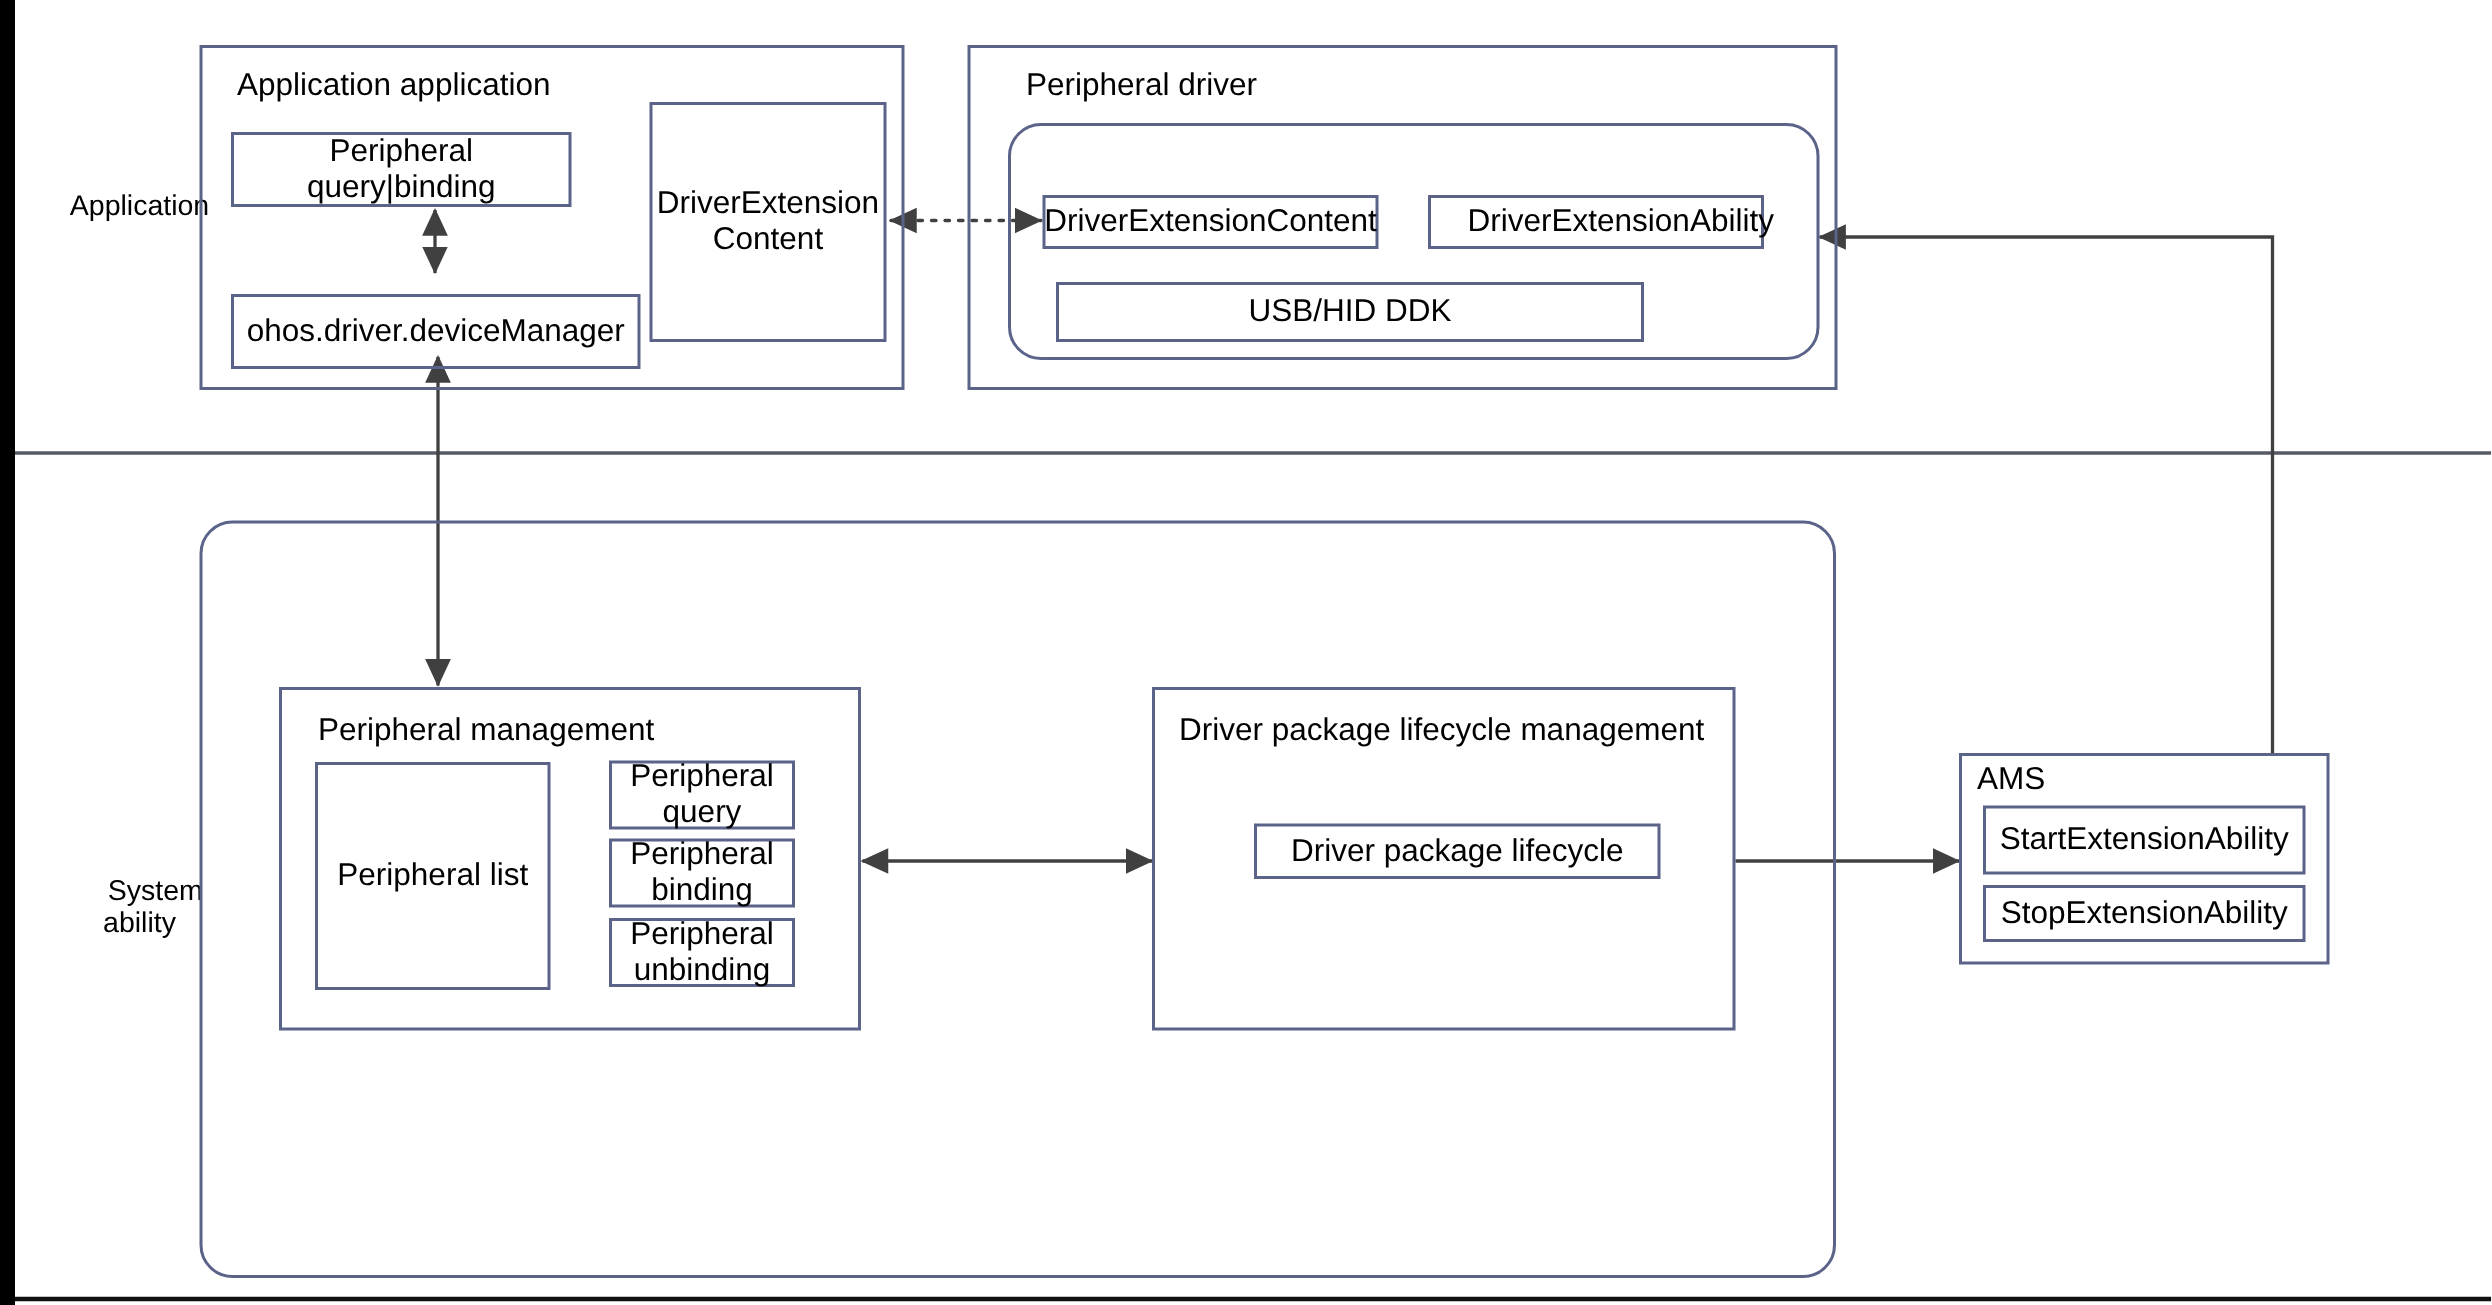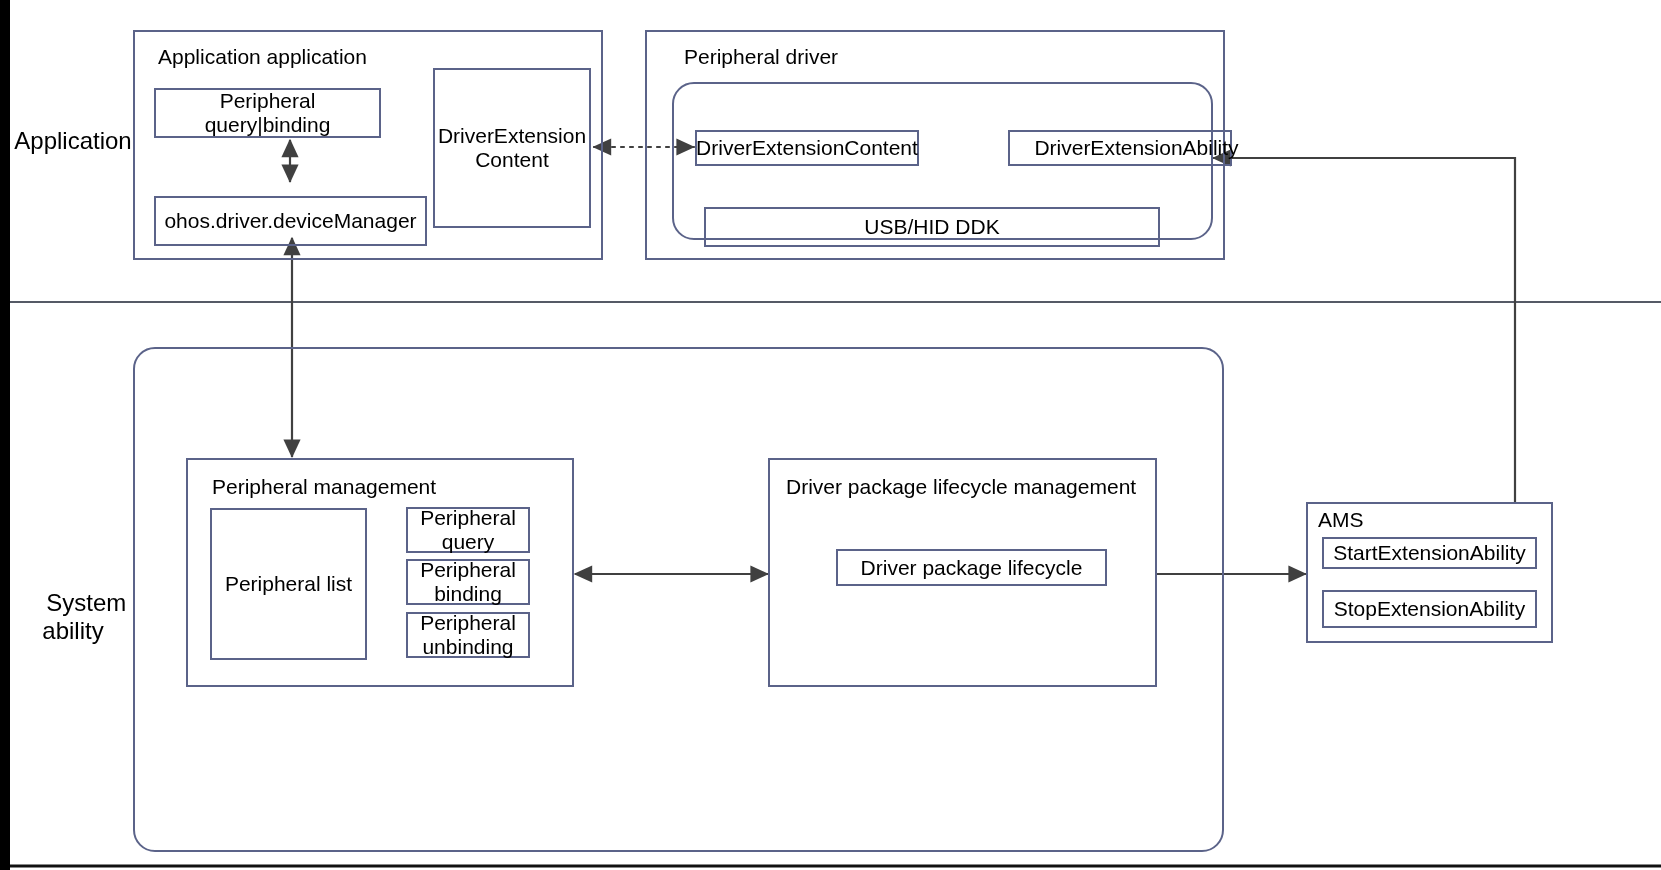--- a/index.html
+++ b/index.html
@@ -46,22 +46,23 @@
     justify-content: center;
     text-align: center;
   }
   .grouptitle {
     font-size: 21px;
   }
   .leaftext {
     font-size: 21px;
   }
   .sidelabel {
-    font-size: 24px;
+    font-size: 19px;
     text-align: center;
+    margin-left: 20px;
   }
   .blackbar {
     position: absolute;
     background: #000000;
   }
 </style>
 </head>
 <body>
 
 <div id="canvas">
@@ -126,25 +127,25 @@
 
   <div class="box" style="left:645px; top:30px; width:580px; height:230px;"></div>
   <div class="lbl grouptitle" style="left:684px; top:45px;">Peripheral driver</div>
 
   <div class="box round" style="left:672px; top:82px; width:541px; height:158px;"></div>
 
   <div class="box center" style="left:695px; top:130px; width:224px; height:36px;">
     <span class="leaftext">DriverExtensionContent</span>
   </div>
 
-  <div class="box center" style="left:1008px; top:130px; width:224px; height:36px;padding-left:33px;">
+  <div class="box center" style="left:952px; top:130px; width:224px; height:36px;padding-left:33px;">
     <span class="leaftext">DriverExtensionAbility</span>
   </div>
 
-  <div class="box center" style="left:704px; top:188px; width:456px; height:40px;margin-top:19px;">
+  <div class="box center" style="left:704px; top:188px; width:392px; height:40px;">
     <span class="leaftext">USB/HID DDK</span>
   </div>
 
   <div class="box round" style="left:133px; top:347px; width:1091px; height:505px;"></div>
 
   <div class="box" style="left:186px; top:458px; width:388px; height:229px;"></div>
   <div class="lbl grouptitle" style="left:212px; top:475px;">Peripheral management</div>
 
   <div class="box center" style="left:210px; top:508px; width:157px; height:152px;">
     <span class="leaftext">Peripheral list</span>
@@ -168,21 +169,21 @@
   <div class="box" style="left:768px; top:458px; width:389px; height:229px;"></div>
   <div class="lbl grouptitle" style="left:786px; top:475px;">Driver package lifecycle management</div>
 
   <div class="box center" style="left:836px; top:549px; width:271px; height:37px;text-align:right;">
     <span class="leaftext">Driver package lifecycle</span>
   </div>
 
   <div class="box" style="left:1306px; top:502px; width:247px; height:141px;"></div>
   <div class="lbl grouptitle" style="left:1318px; top:508px;">AMS</div>
 
-  <div class="box center" style="left:1322px; top:537px; width:215px; height:32px;">
+  <div class="box center" style="left:1322px; top:537px; width:215px; height:46px;">
     <span class="leaftext">StartExtensionAbility</span>
   </div>
 
   <div class="box center" style="left:1322px; top:590px; width:215px; height:38px;">
     <span class="leaftext">StopExtensionAbility</span>
   </div>
 
 </div>
 
 </body></html>

